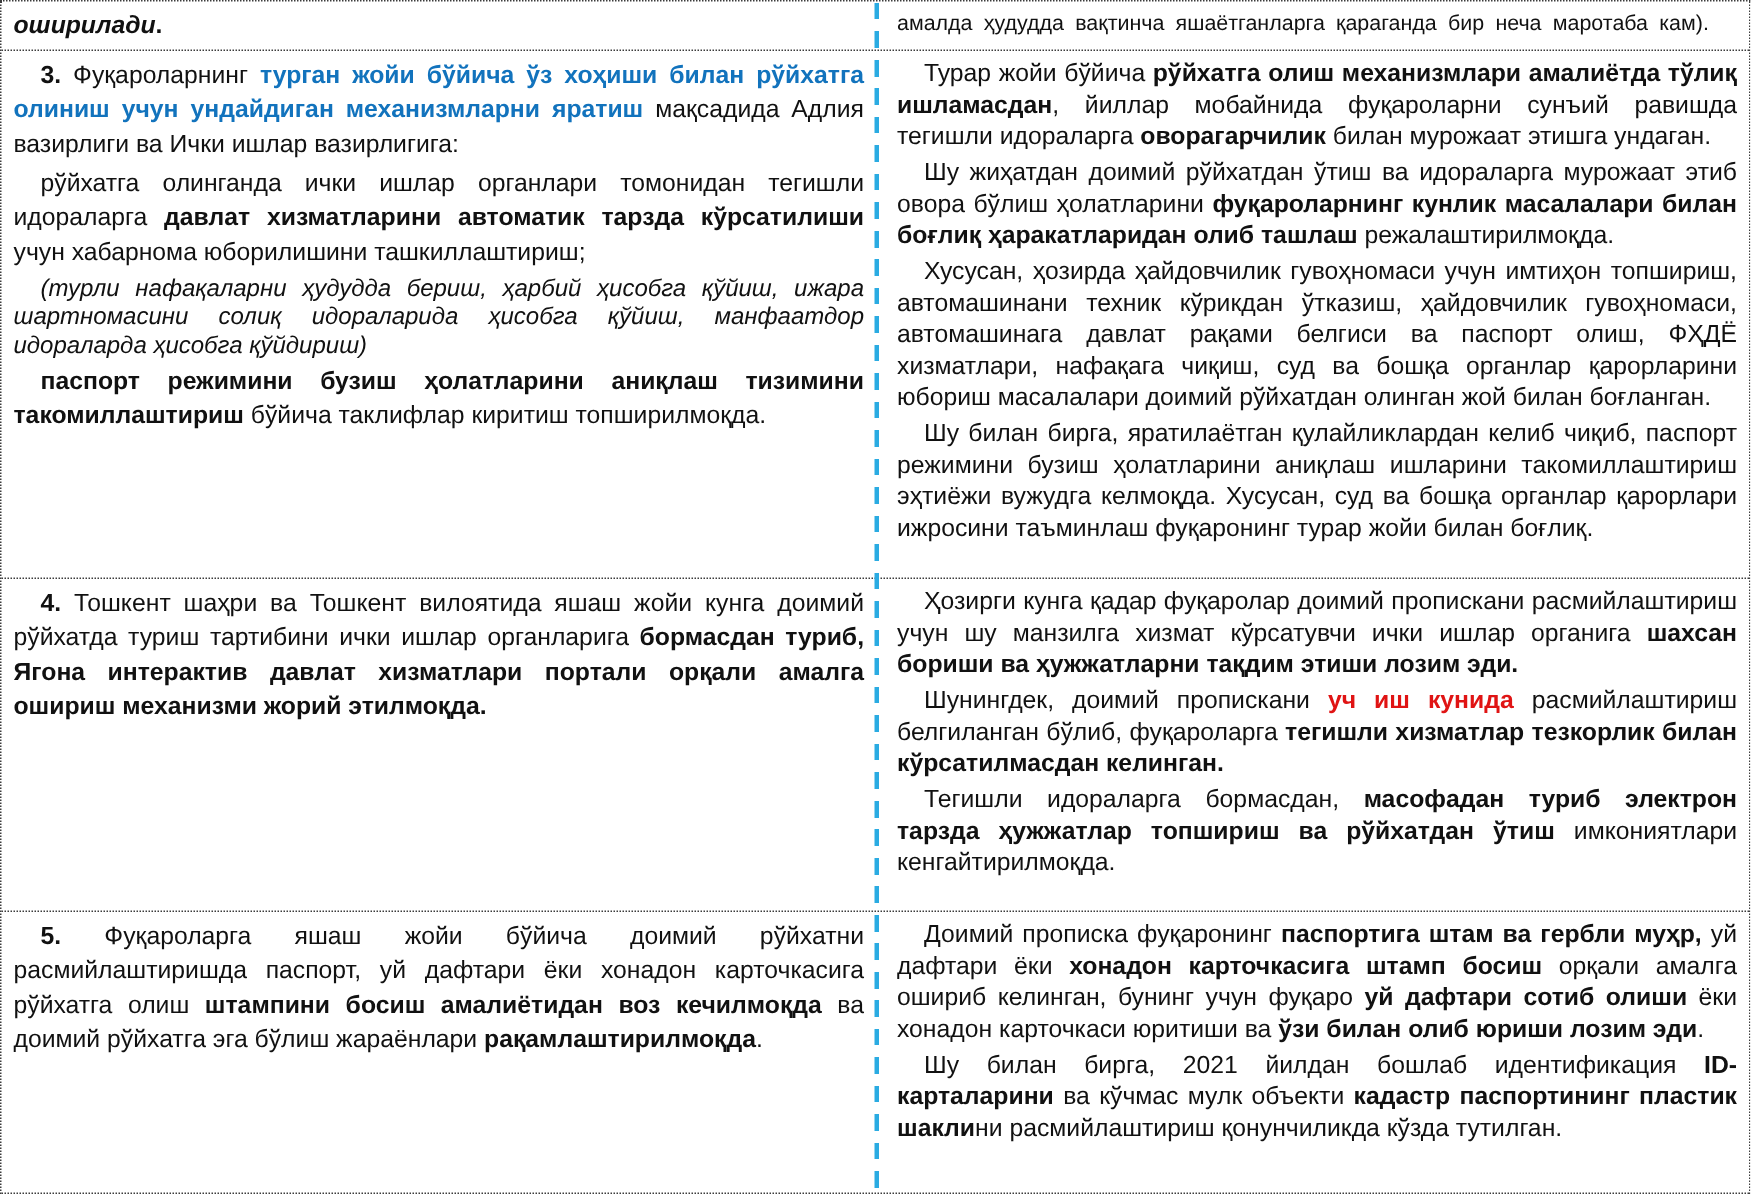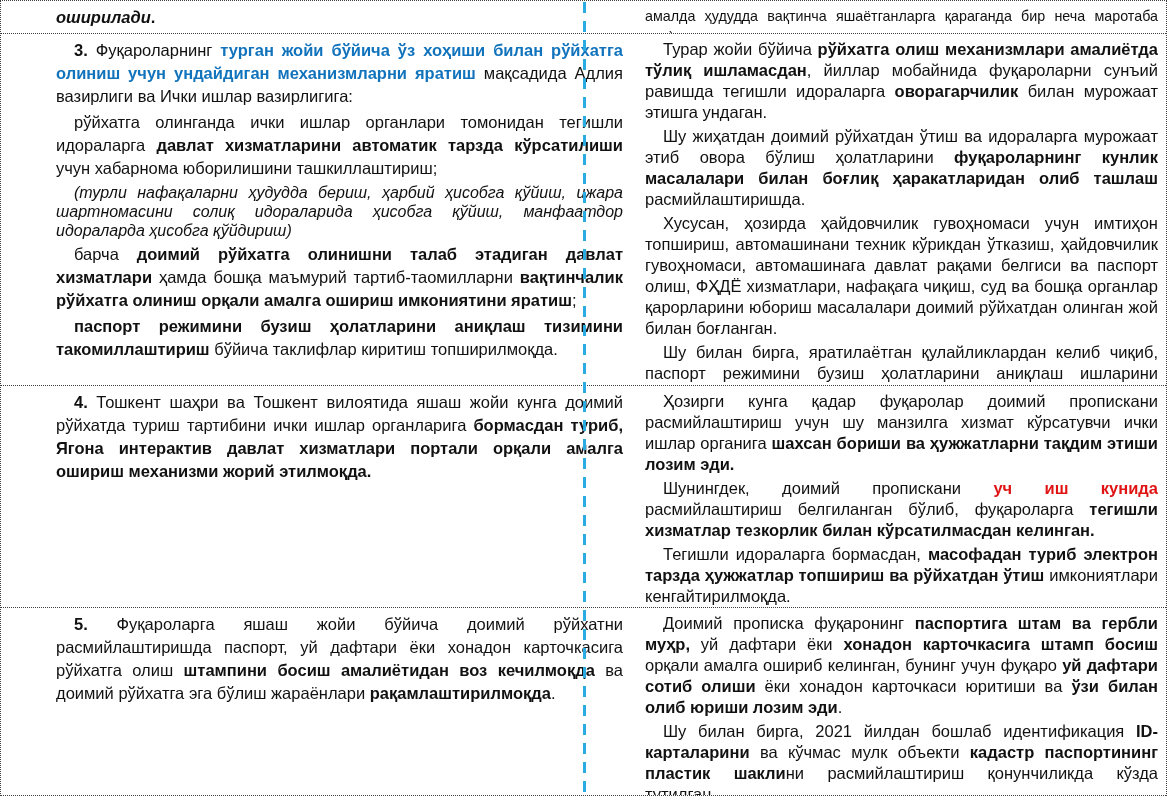--- a/index.html
+++ b/index.html
@@ -16,21 +16,20 @@
     border-top:1px dotted #3c3c3c;
     border-left:1px dotted #3c3c3c;
     border-right:1px dotted #3c3c3c;
   }
   .row{
     display:grid;
     grid-template-columns:584px 1fr;
     border-bottom:1px dotted #3c3c3c;
     box-sizing:border-box;
     overflow:hidden;
-    padding-left:47px;
   }
   .row-0{height:33px;}
   .row-1{height:352px;}
   .row-2{height:222px;}
   .row-3{height:188px;}
   .cell{box-sizing:border-box;overflow:hidden;}
   .cell.left{padding:5px 9px 2px 8px;}
   .cell.right{padding:5px 8px 2px 13px;}
   .cell.left p{line-height:23px;}
   .cell.right p{line-height:21px;}
@@ -76,26 +75,25 @@
         </div>
         <div class="cell right">
           <p class="para contsmall"><span>амалда ҳудудда вақтинча яшаётганларга қараганда бир неча маротаба кам).</span></p>
         </div>
       </div>
       <div class="row row-1">
         <div class="cell left">
           <p class="para"><span class="r-b">3. </span><span>Фуқароларнинг </span><span class="r-bb">турган жойи бўйича ўз хоҳиши билан рўйхатга олиниш учун ундайдиган механизмларни яратиш</span><span> мақсадида Адлия вазирлиги ва Ички ишлар вазирлигига:</span></p>
           <p class="para"><span>рўйхатга олинганда ички ишлар органлари томонидан тегишли идораларга </span><span class="r-b">давлат хизматларини автоматик тарзда кўрсатилиши</span><span> учун хабарнома юборилишини ташкиллаштириш;</span></p>
           <p class="para smallitalic"><span>(турли нафақаларни ҳудудда бериш, ҳарбий ҳисобга қўйиш, ижара шартномасини солиқ идораларида ҳисобга қўйиш, манфаатдор идораларда ҳисобга қўйдириш)</span></p>
-          <p class="para"><span>барча </span><span class="r-b">доимий рўйхатга олинишни талаб этадиган давлат хизматлари</span><span> ҳамда бошқа маъмурий тартиб-таомилларни </span><span class="r-b">вақтинчалик рўйхатга олиниш орқали амалга ошириш имкониятини яратиш</span><span>;</span></p>
           <p class="para"><span class="r-b">паспорт режимини бузиш ҳолатларини аниқлаш тизимини такомиллаштириш</span><span> бўйича таклифлар киритиш топширилмоқда.</span></p>
         </div>
         <div class="cell right">
           <p class="para"><span>Турар жойи бўйича </span><span class="r-b">рўйхатга олиш механизмлари амалиётда тўлиқ ишламасдан</span><span>, йиллар мобайнида фуқароларни сунъий равишда тегишли идораларга </span><span class="r-b">оворагарчилик</span><span> билан мурожаат этишга ундаган.</span></p>
-          <p class="para"><span>Шу жиҳатдан доимий рўйхатдан ўтиш ва идораларга мурожаат этиб овора бўлиш ҳолатларини </span><span class="r-b">фуқароларнинг кунлик масалалари билан боғлиқ ҳаракатларидан олиб ташлаш</span><span> расмийлаштиришда.</span></p>
+          <p class="para"><span>Шу жиҳатдан доимий рўйхатдан ўтиш ва идораларга мурожаат этиб овора бўлиш ҳолатларини </span><span class="r-b">фуқароларнинг кунлик масалалари билан боғлиқ ҳаракатларидан олиб ташлаш</span><span> режалаштирилмоқда.</span></p>
           <p class="para"><span>Хусусан, ҳозирда ҳайдовчилик гувоҳномаси учун имтиҳон топшириш, автомашинани техник кўрикдан ўтказиш, ҳайдовчилик гувоҳномаси, автомашинага давлат рақами белгиси ва паспорт олиш, ФҲДЁ хизматлари, нафақага чиқиш, суд ва бошқа органлар қарорларини юбориш масалалари доимий рўйхатдан олинган жой билан боғланган.</span></p>
           <p class="para"><span>Шу билан бирга, яратилаётган қулайликлардан келиб чиқиб, паспорт режимини бузиш ҳолатларини аниқлаш ишларини такомиллаштириш эҳтиёжи вужудга келмоқда. Хусусан, суд ва бошқа органлар қарорлари ижросини таъминлаш фуқаронинг турар жойи билан боғлиқ.</span></p>
         </div>
       </div>
       <div class="row row-2">
         <div class="cell left">
           <p class="para"><span class="r-b">4. </span><span>Тошкент шаҳри ва Тошкент вилоятида яшаш жойи кунга доимий рўйхатда туриш тартибини ички ишлар органларига </span><span class="r-b">бормасдан туриб, Ягона интерактив давлат хизматлари портали орқали амалга ошириш механизми жорий этилмоқда.</span></p>
         </div>
         <div class="cell right">
           <p class="para"><span>Ҳозирги кунга қадар фуқаролар доимий пропискани расмийлаштириш учун шу манзилга хизмат кўрсатувчи ички ишлар органига </span><span class="r-b">шахсан бориши ва ҳужжатларни тақдим этиши лозим эди.</span></p>

